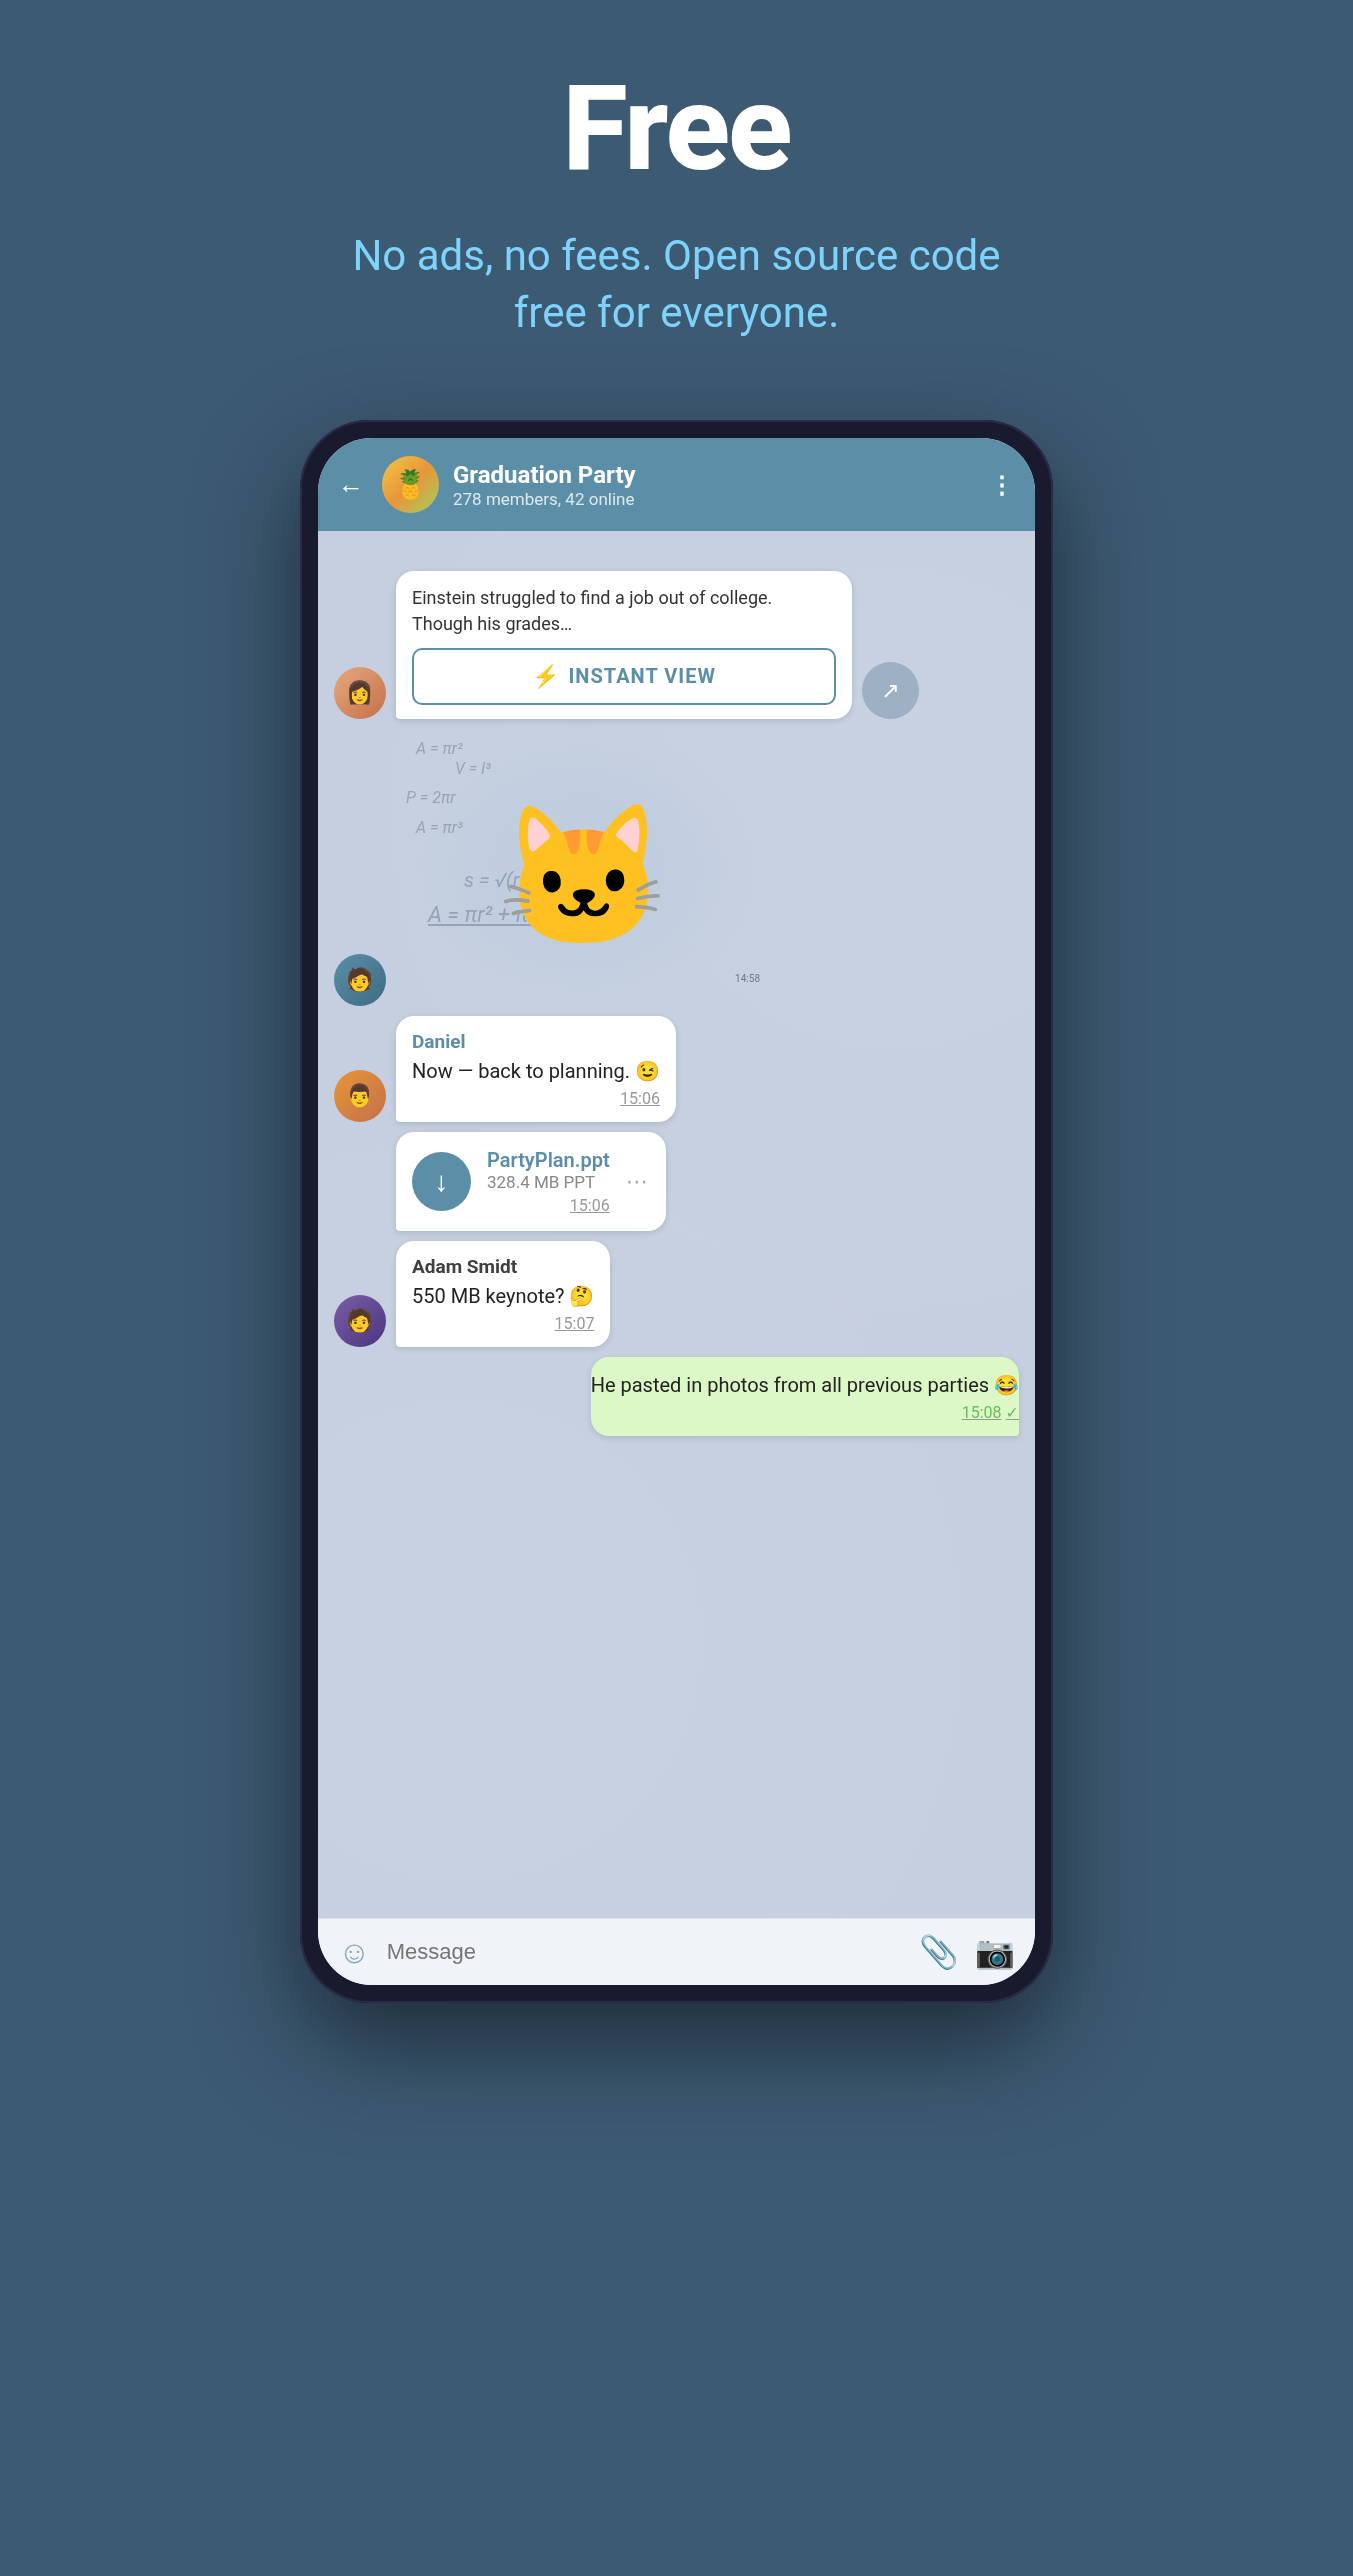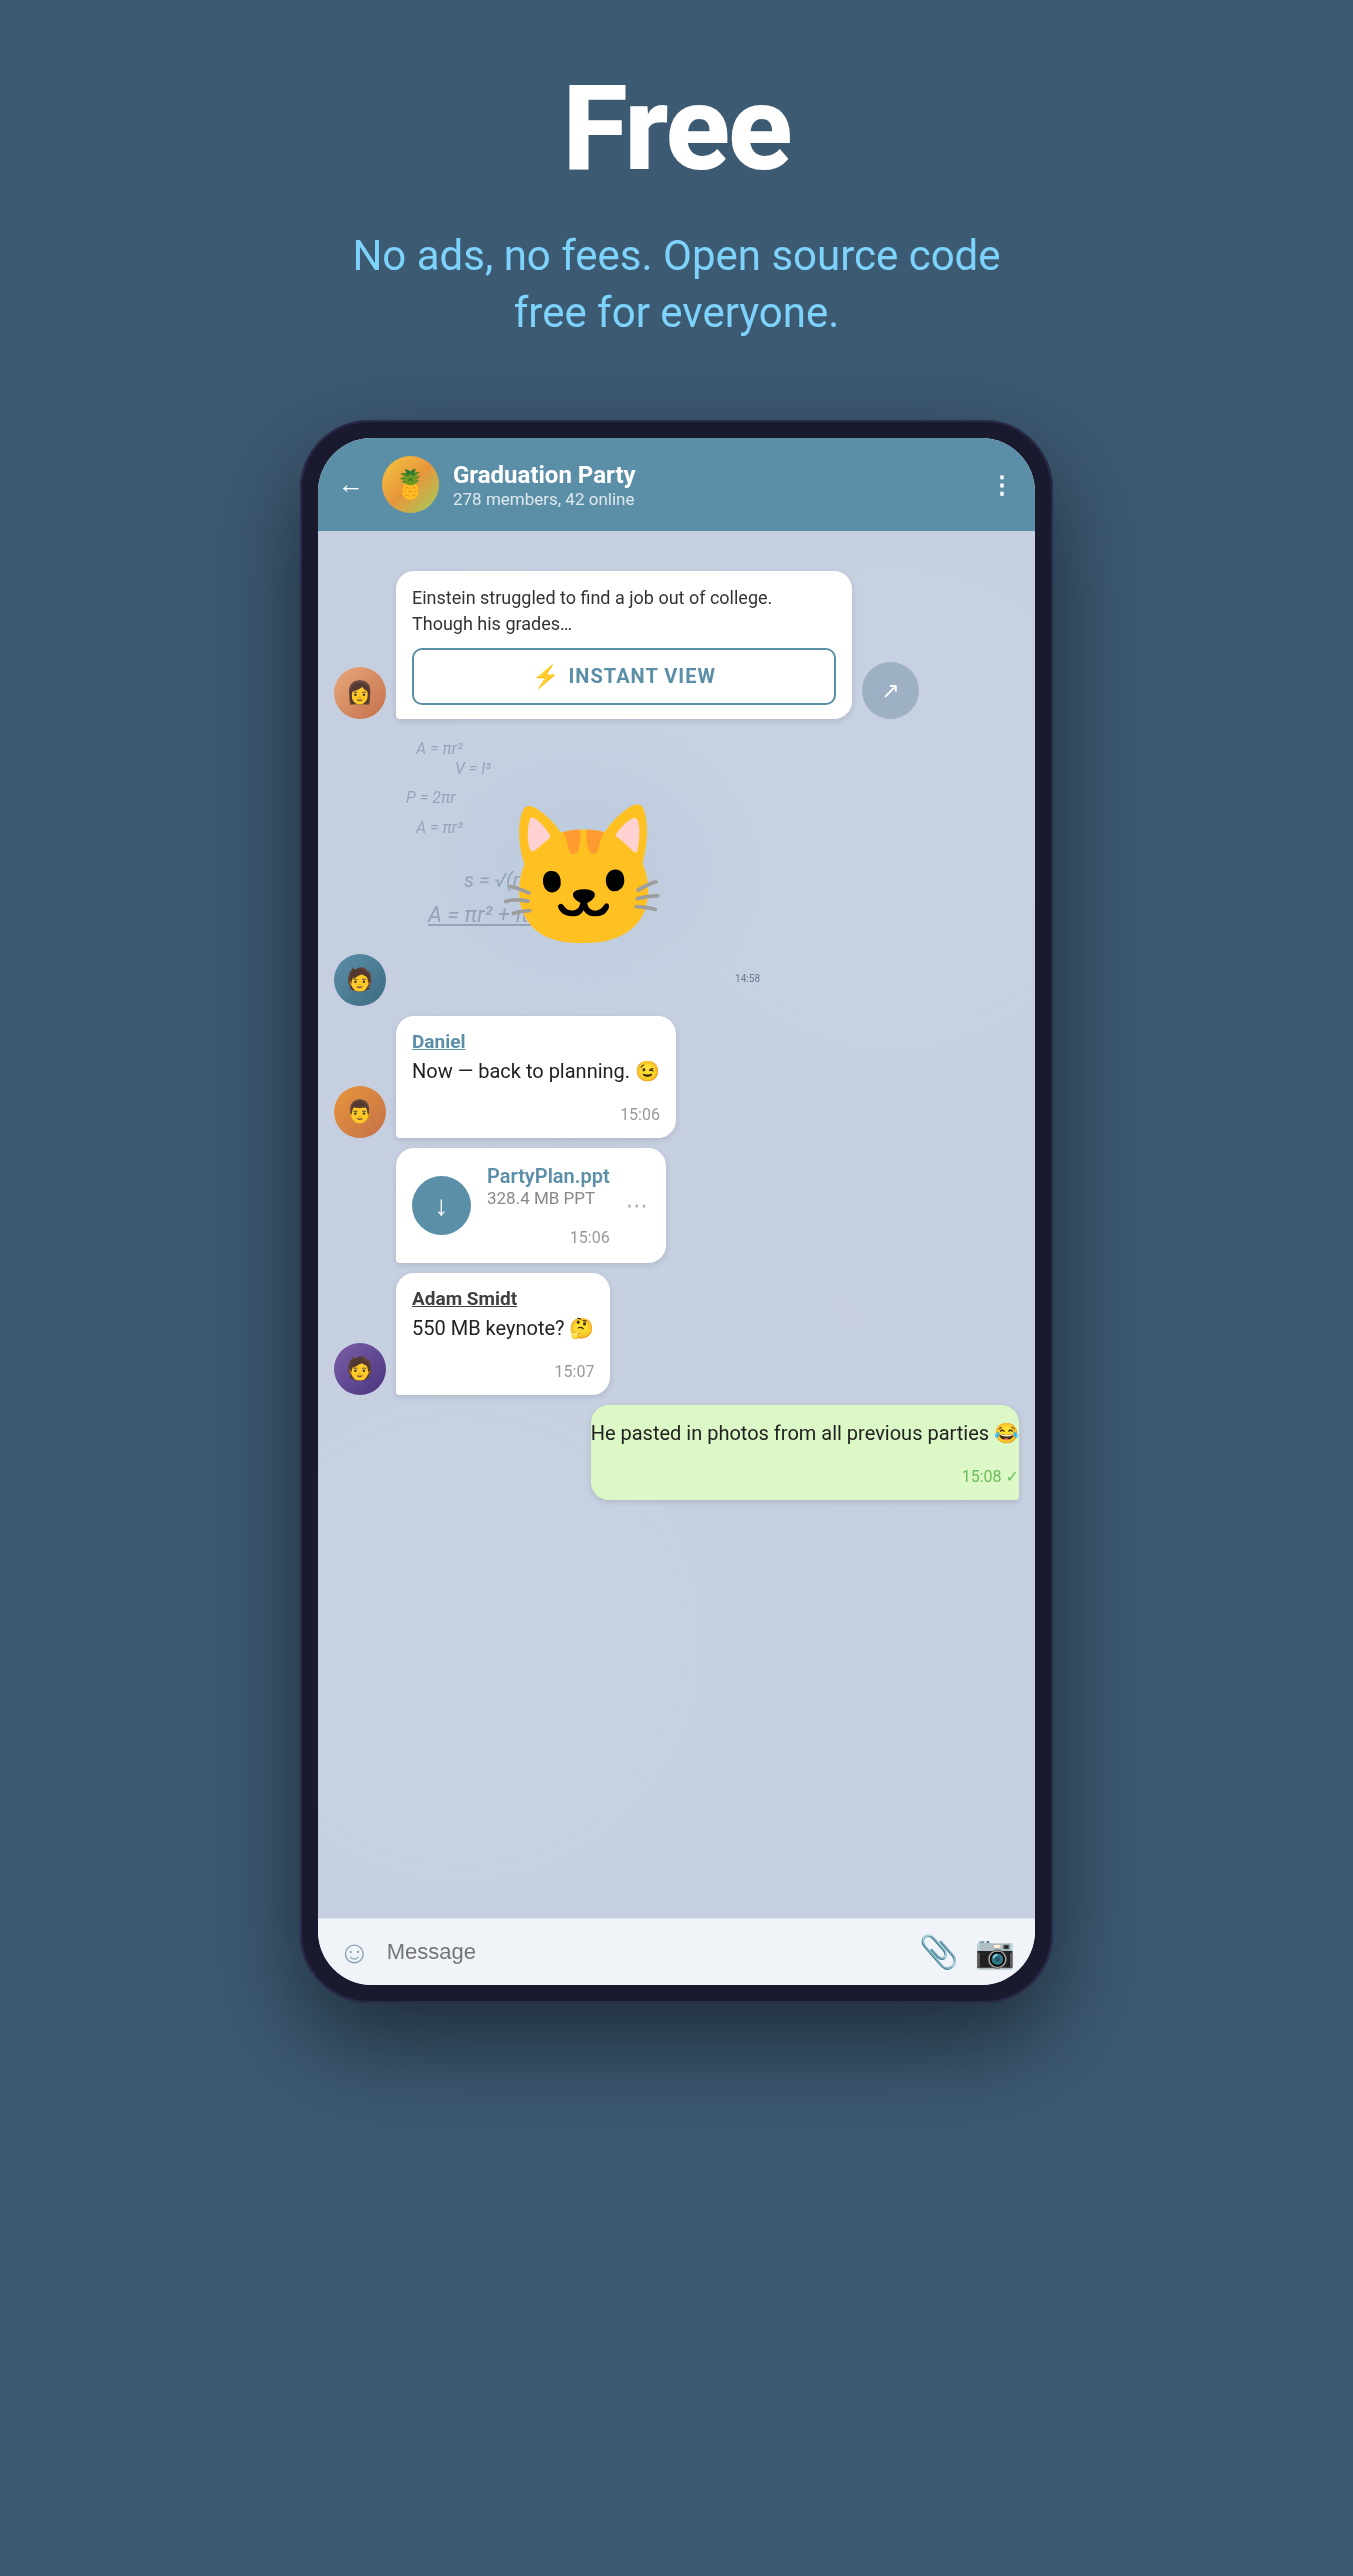--- a/index.html
+++ b/index.html
@@ -249,42 +249,42 @@
       color: rgba(80,100,120,0.8);
       font-size: 10px;
     }
 
     
     .msg-sender {
       color: #5b8fa8;
       font-size: 19px;
       font-weight: 700;
       margin-bottom: 4px;
-      text-decoration: underline;
     }
 
     .msg-sender.adam {
       color: #404040;
     }
 
     .msg-text {
       font-size: 20px;
       color: #222;
       line-height: 1.4;
     }
 
     .msg-meta {
       text-align: right;
       font-size: 16px;
       color: #999;
-      margin-top: 20px;
+      margin-top: 4px;
       display: flex;
       align-items: center;
       justify-content: flex-end;
       gap: 4px;
+      text-decoration: underline;
     }
 
     .check-mark {
       color: #6bbd5b;
       font-size: 16px;
     }
 
     
     .file-bubble {
       background: white;

